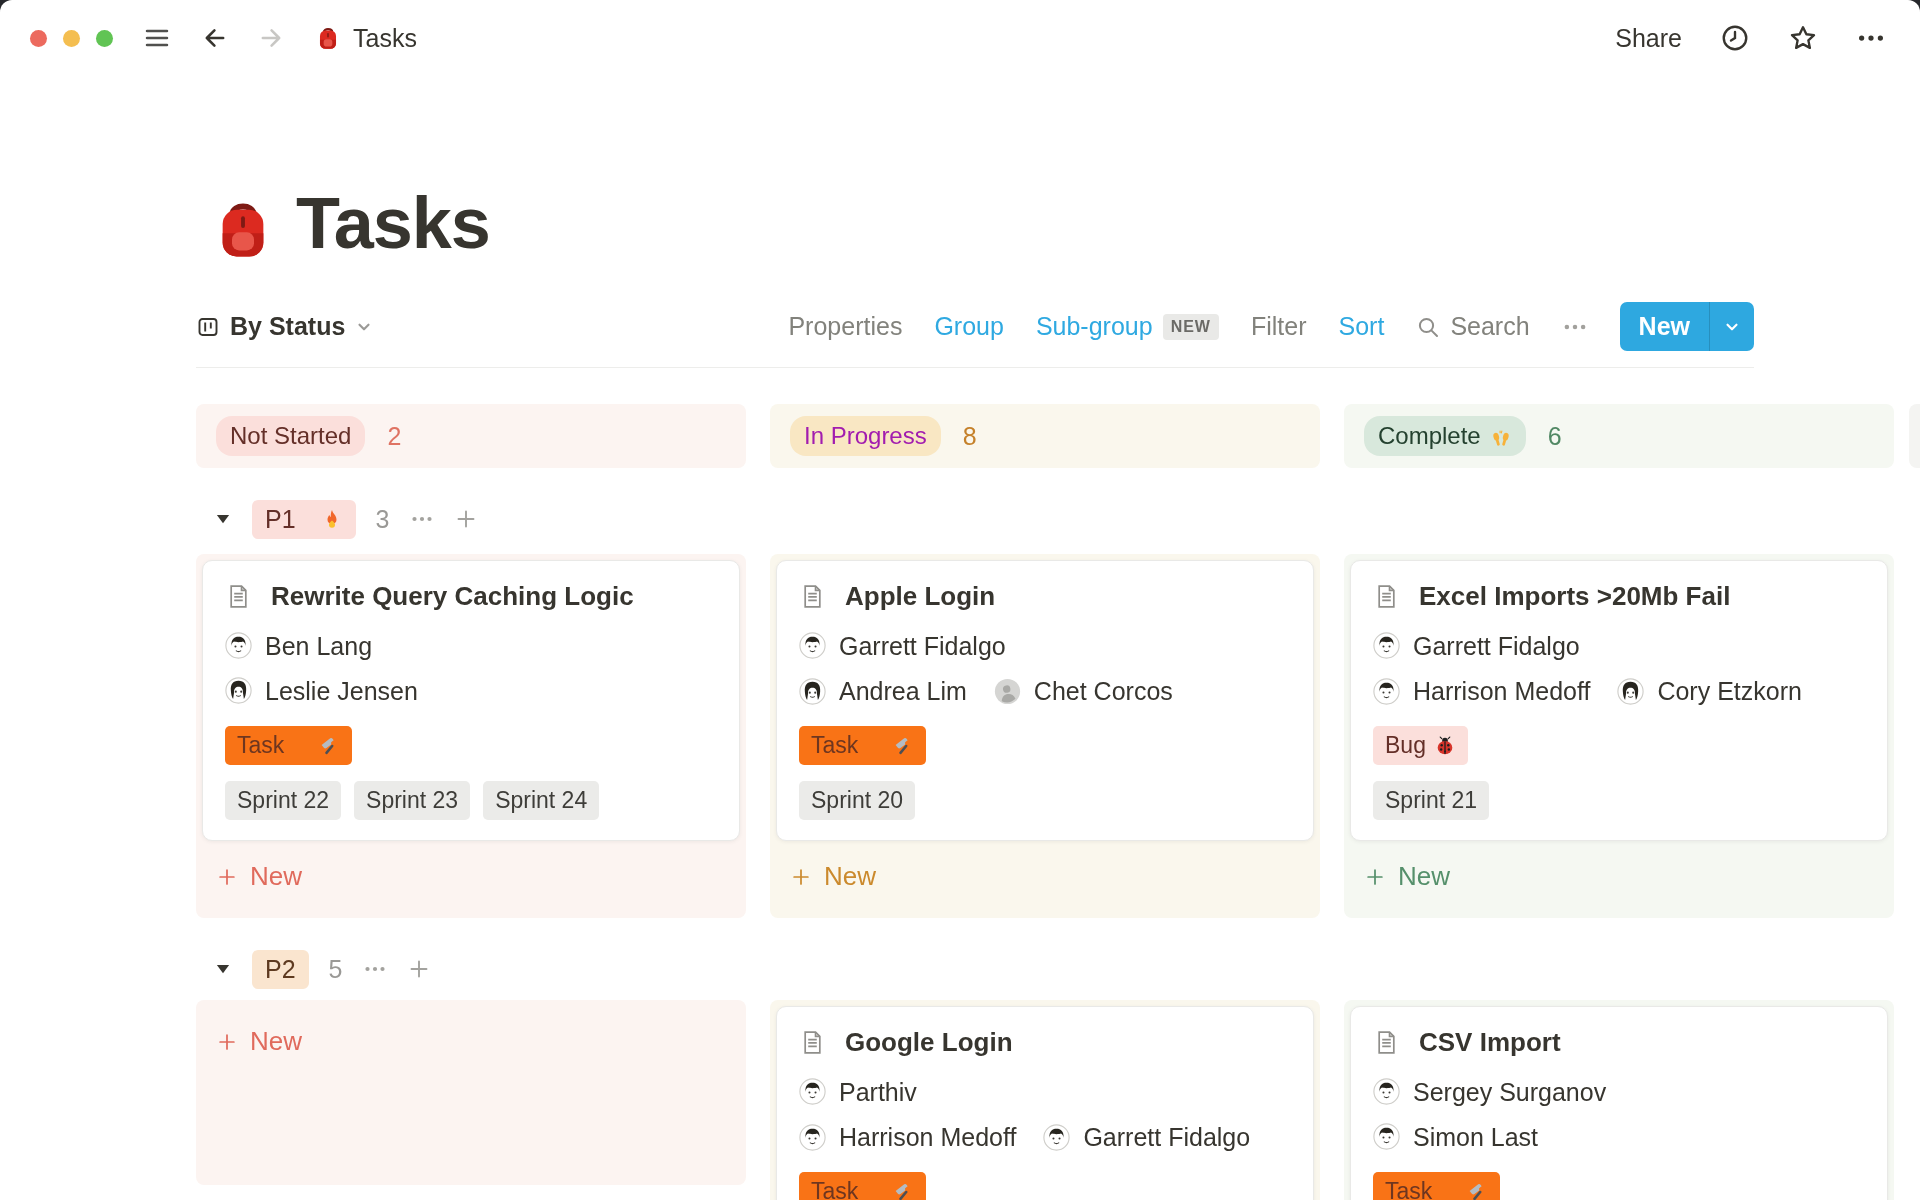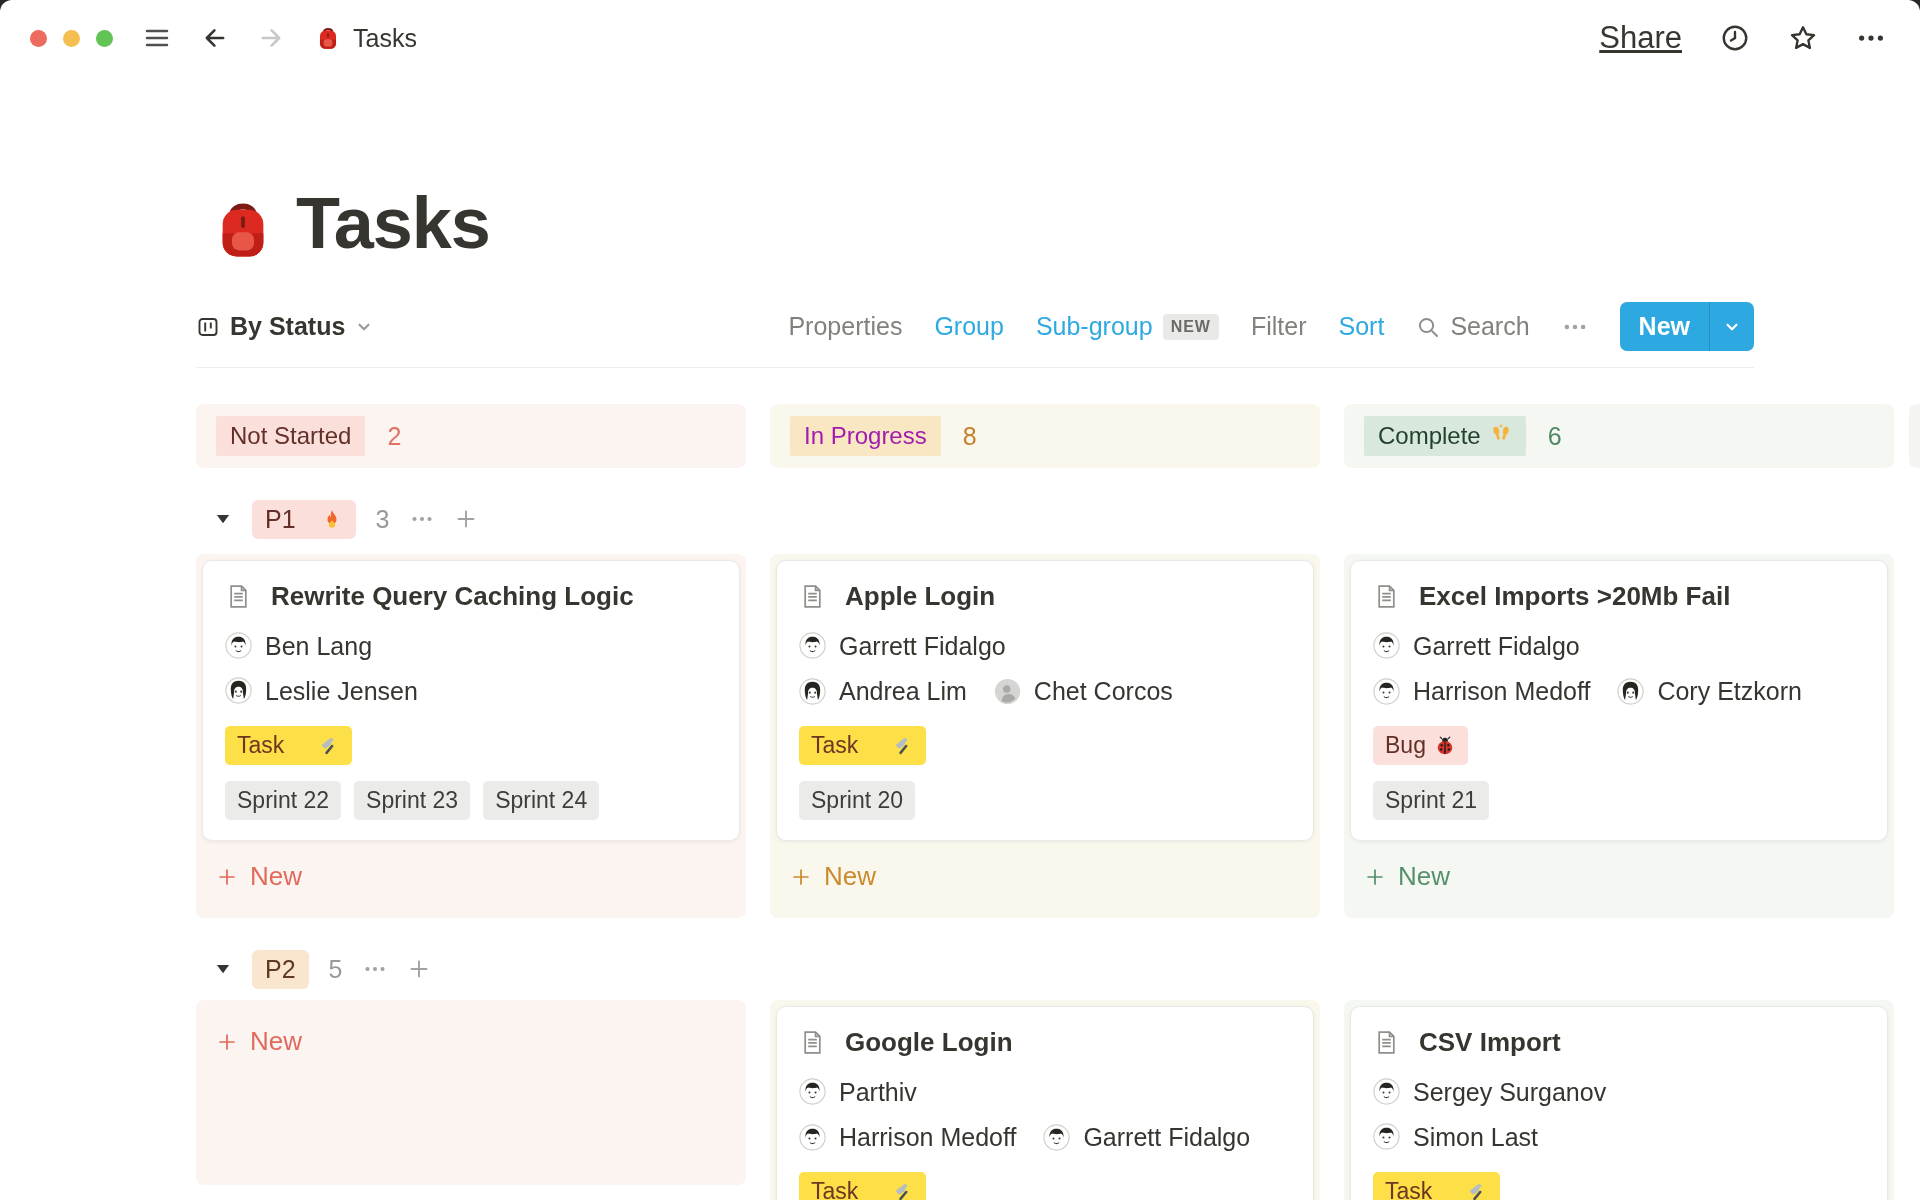--- a/index.html
+++ b/index.html
@@ -17,21 +17,21 @@
   .icon { display:inline-block; line-height:0; }
   .icon svg { width:100%; height:100%; display:block; }.ic18{width:18px;height:18px}
   .ic22{width:22px;height:22px}.ic24{width:24px;height:24px}.ic26{width:26px;height:26px}
   .ic27{width:27px;height:27px}.ic28{width:28px;height:28px}.ic30{width:30px;height:30px}
   .ic66{width:66px;height:66px}
   .menu-btn { color:#50504E; margin-right:30px; }
   .nav-arrows { display:flex; gap:28px; margin-right:30px; align-items:center; }
   .arrow-back { color:#37352F; } .arrow-fwd { color:#C8C7C4; }
   .doc-tab { display:flex; align-items:center; gap:12px; font-size:25px; color:#37352F; }
   .topbar-right { margin-left:auto; display:flex; align-items:center; gap:38px; }
-  .share-label { font-size:31px;text-decoration:underline; }
+  .share-label { font-size:25px; }
   .tb-icon { color:#37352F; }
   
   .content { padding-left:196px; }
   .page-title { display:flex; align-items:flex-end; gap:20px; margin:96px 0 0 14px; height:90px; }
   .page-title-text { font-size:72px; font-weight:700; letter-spacing:-1px; line-height:1.05; }
   .controls { display:flex; align-items:center; width:1558px; margin-top:40px; padding-bottom:16px; border-bottom:1px solid #EDEDEB; }
   .view-btn { display:flex; align-items:center; gap:10px; font-size:25px; font-weight:700; }
   .view-chev { color:#9B9A97; }
   .controls-right { margin-left:auto; display:flex; align-items:center; gap:32px; font-size:25px; }
   .c-gray { color:#82827C; } .c-blue { color:#2FA9E1; }
@@ -42,21 +42,21 @@
   .dots-btn { color:#A2A19D; }
   .new-btn { background:#2EA8E0; color:#fff; border-radius:7px; display:flex; align-items:stretch; font-weight:700; font-size:25px; overflow:hidden; }
   .new-btn-label { padding:10px 19px; }
   .new-btn-chev { display:flex; align-items:center; padding:0 13px; border-left:1px solid rgba(0,0,0,0.15); color:#fff; }
   
   .board { margin-top:36px; width:1724px; position:relative; }
   .board-row { display:flex; gap:24px; }
   .col { width:550px; flex:none; }
   .col-header { height:64px; border-radius:8px; display:flex; align-items:center; gap:22px; padding:0 20px; }
   .hdr0 { background:#FCF4F1; } .hdr1 { background:#FAF7ED; } .hdr2 { background:#F5F8F2; }
-  .status-pill { font-size:24px; padding:6px 14px; border-radius:2px; display:flex; align-items:flex-start; gap:9px; }
+  .status-pill { font-size:24px; padding:6px 14px; border-radius:16px; display:flex; align-items:flex-end; gap:9px; }
   .pill0 { background:#FBDFDB; color:#642F28; }
   .pill1 { background:#F9E7C3; color:#a21caf; }
   .pill2 { background:#D8E8DC; color:#24412F; }
   .cnt { font-size:25px; }
   .cnt0 { color:#DF7363; } .cnt1 { color:#C5812A; } .cnt2 { color:#518864; }
   .add-col-btn { position:absolute; left:1713px; top:0; width:64px; height:64px; border-radius:8px; background:#F4F4F2; color:#9A9A97; display:flex; align-items:center; justify-content:center; }
   .group-row { display:flex; align-items:center; gap:20px; padding-left:18px; margin-top:28px; height:46px; font-size:25px; }
   .tri { color:#37352F; }
   .group-pill { padding:5px 13px; border-radius:6px; font-weight:500; display:flex; align-items:center; gap:9px; font-size:25px; }
   .gp1 { background:#FBDFDB; color:#642F28;gap:25px; }
@@ -71,21 +71,21 @@
   .card { background:#fff; border:1px solid #E9E9E7; border-radius:10px; box-shadow:0 1px 4px rgba(0,0,0,0.06); padding:20px 22px; }
   .card-title-row { display:flex; align-items:center; gap:19px; margin-bottom:20px; }
   .card-title { font-size:26px; font-weight:700; }
   .person-row { display:flex; align-items:flex-start; gap:13px; margin:16px 0; font-size:25px; }
   .person { display:flex; align-items:center; gap:13px; }
   .person + .person { margin-left:14px; }
   .avatar { width:27px; height:27px; display:inline-block; line-height:0; }
   .avatar svg { width:100%; height:100%; }
   .tag-row { margin-top:20px; display:flex; }
   .tag { font-size:23px; padding:6px 12px; border-radius:5px; display:flex; align-items:center; gap:8px; }
-  .tag-task { background:#fde047; color:#6E3620;gap:34px; }
+  .tag-task { background:#f97316; color:#6E3620;gap:34px; }
   .tag-bug { background:#FBDFDB; color:#642F28; }
   .sprint-row { margin-top:16px; display:flex; gap:13px; }
   .sprint { font-size:23px; padding:6px 12px; border-radius:5px; background:#EBEBE9; color:#3E3D39; }
   .new-row { display:flex; align-items:center; gap:12px; padding:20px 14px; font-size:26px; }
   .new0 { color:#E06A5C; } .new1 { color:#CB8A2D; } .new2 { color:#55906B; }
 </style>
 </head>
 <body>
 
 <div class="window">

